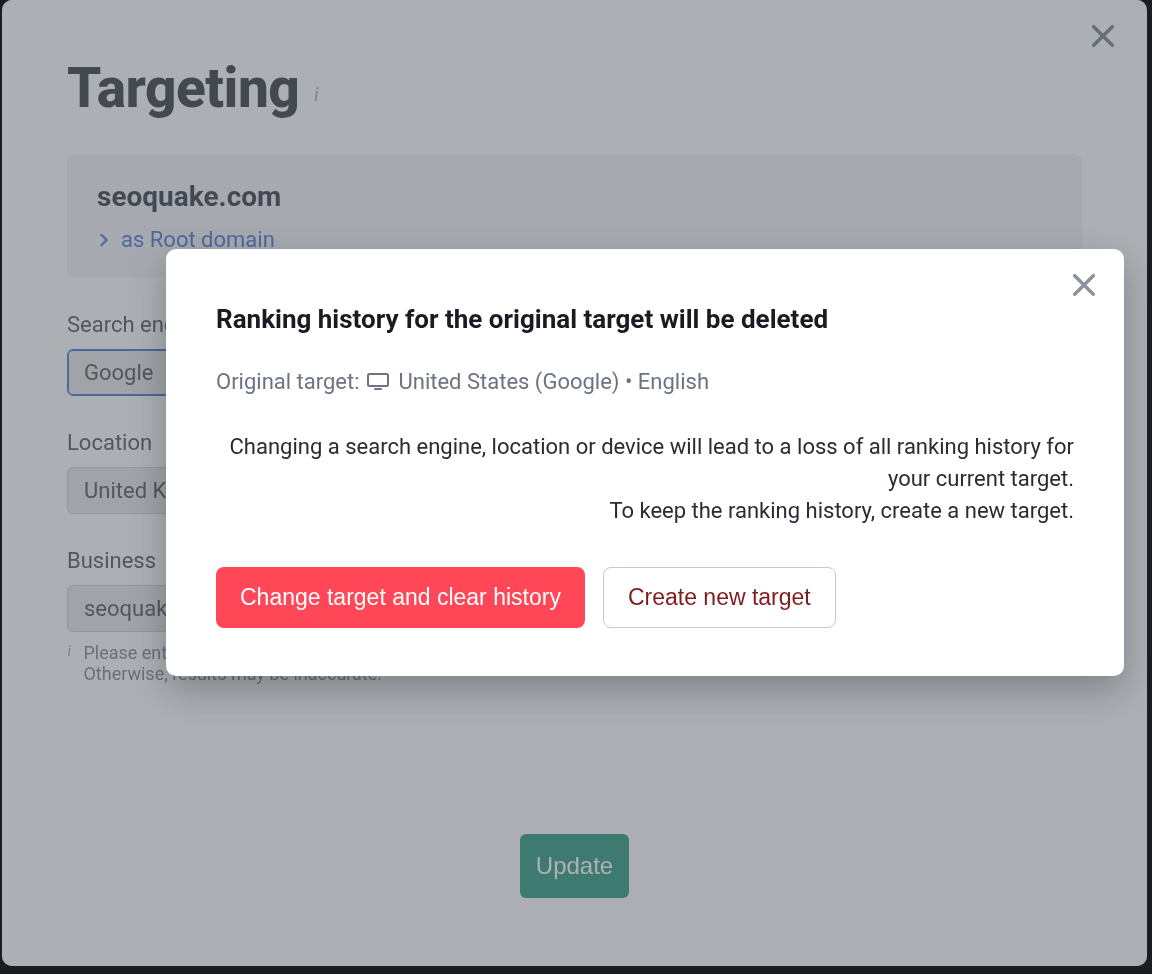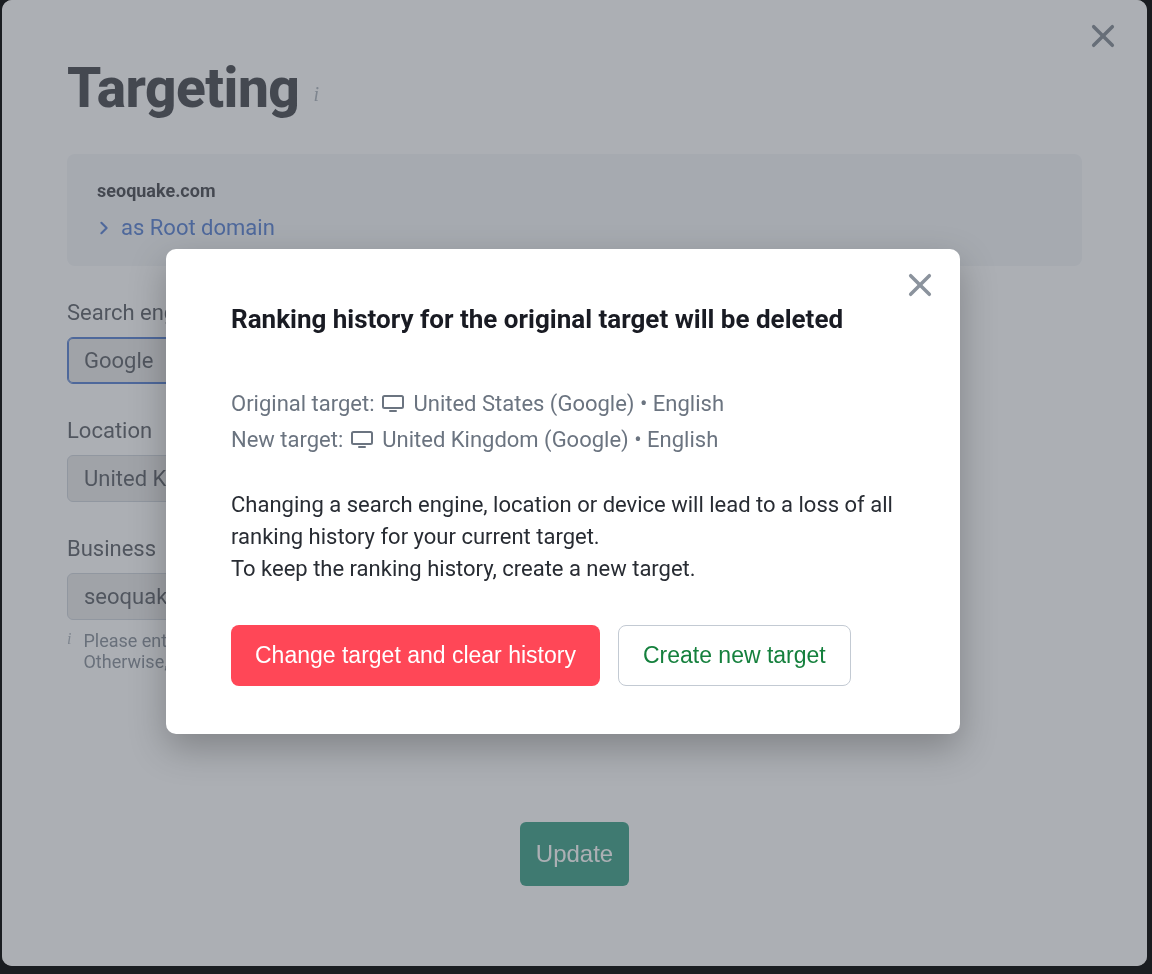--- a/index.html
+++ b/index.html
@@ -47,21 +47,21 @@
     top:6px;
   }
 
   .domain-card {
     margin-top: 34px;
     background:#f1f3f7;
     border-radius:8px;
     padding: 26px 30px 26px 30px;
   }
   .domain-card .domain {
-    font-size:18px;
+    font-size:28px;
     font-weight:700;
     color:#191b23;
   }
   .domain-card .root-row{
     display:flex;
     align-items:center;
     gap:10px;
     margin-top:14px;
     color:#2f62c7;
     font-size:22px;
@@ -116,79 +116,80 @@
     inset:0;
     background:rgba(103,110,119,0.55);
     border-radius:10px;
   }
 
   
   .modal{
     position:absolute;
     left:166px;
     top:249px;
-    width:794px;
+    width:958px;
     background:#fff;
     border-radius:10px;
     box-shadow:0 14px 36px rgba(0,0,0,0.25);
-    padding:54px 50px 48px 65px;
+    padding:54px 50px 48px 50px;
   }
   .modal .close-inner{
     position:absolute;
     top:18px;
     right:22px;
     width:36px;height:36px;
     display:flex;align-items:center;justify-content:center;
     color:#8b939d;
     cursor:pointer;
   }
   .modal h2{
     font-size:26px;
     font-weight:700;
     color:#191b23;
     line-height:1.3;
   }
   .target-lines{
-    margin-top:50px;
+    margin-top:28px;
     font-size:22px;
     color:#6b7480;
     line-height:1.55;
   }
   .target-lines .dev-icon{
     display:inline-block;
     vertical-align:-2px;
     margin:0 4px 0 2px;
     color:#6b7480;
   }
   .warn-text{
     margin-top:30px;
     font-size:22px;
     color:#282c33;
     line-height:1.45;
+    text-align:right;
   }
   .modal-actions{
     display:flex;
     gap:18px;
     margin-top:40px;
   }
   .btn{
     font-size:23px;
     padding:16px 24px;
     border-radius:8px;
     cursor:pointer;
     font-weight:500;
   }
   .btn-danger{
     background:#ff4757;
     color:#fff;
     border:none;
   }
   .btn-secondary{
     background:#fff;
-    color:#15803d;
+    color:#7f1d1d;
     border:1.5px solid #c3cad3;
   }
 
   
   .x-icon{width:28px;height:28px;}
   .x-icon line{stroke:currentColor;stroke-width:3;stroke-linecap:round;}
 </style>
 </head>
 <body>
 
@@ -259,30 +260,20 @@
     <div>
       <span>Original target:</span>
       <span class="dev-icon">
         <svg width="22" height="18" viewBox="0 0 22 18">
             <rect x="1" y="1" width="20" height="12" rx="1.5" fill="none" stroke="#6b7480" stroke-width="2"></rect>
             <rect x="7" y="15" width="8" height="2" rx="1" fill="#6b7480"></rect>
           </svg>
       </span>
       <span>United States (Google) • English</span>
     </div>
-    <div>
-      <span>New target:</span>
-      <span class="dev-icon">
-        <svg width="22" height="18" viewBox="0 0 22 18">
-            <rect x="1" y="1" width="20" height="12" rx="1.5" fill="none" stroke="#6b7480" stroke-width="2"></rect>
-            <rect x="7" y="15" width="8" height="2" rx="1" fill="#6b7480"></rect>
-          </svg>
-      </span>
-      <span>United Kingdom (Google) • English</span>
-    </div>
   </div>
 
   <div class="warn-text">
     <div>Changing a search engine, location or device will lead to a loss of all ranking history for your current target.</div>
     <div>To keep the ranking history, create a new target.</div>
   </div>
 
   <div class="modal-actions">
     <button class="btn btn-danger">Change target and clear history</button>
     <button class="btn btn-secondary">Create new target</button>

